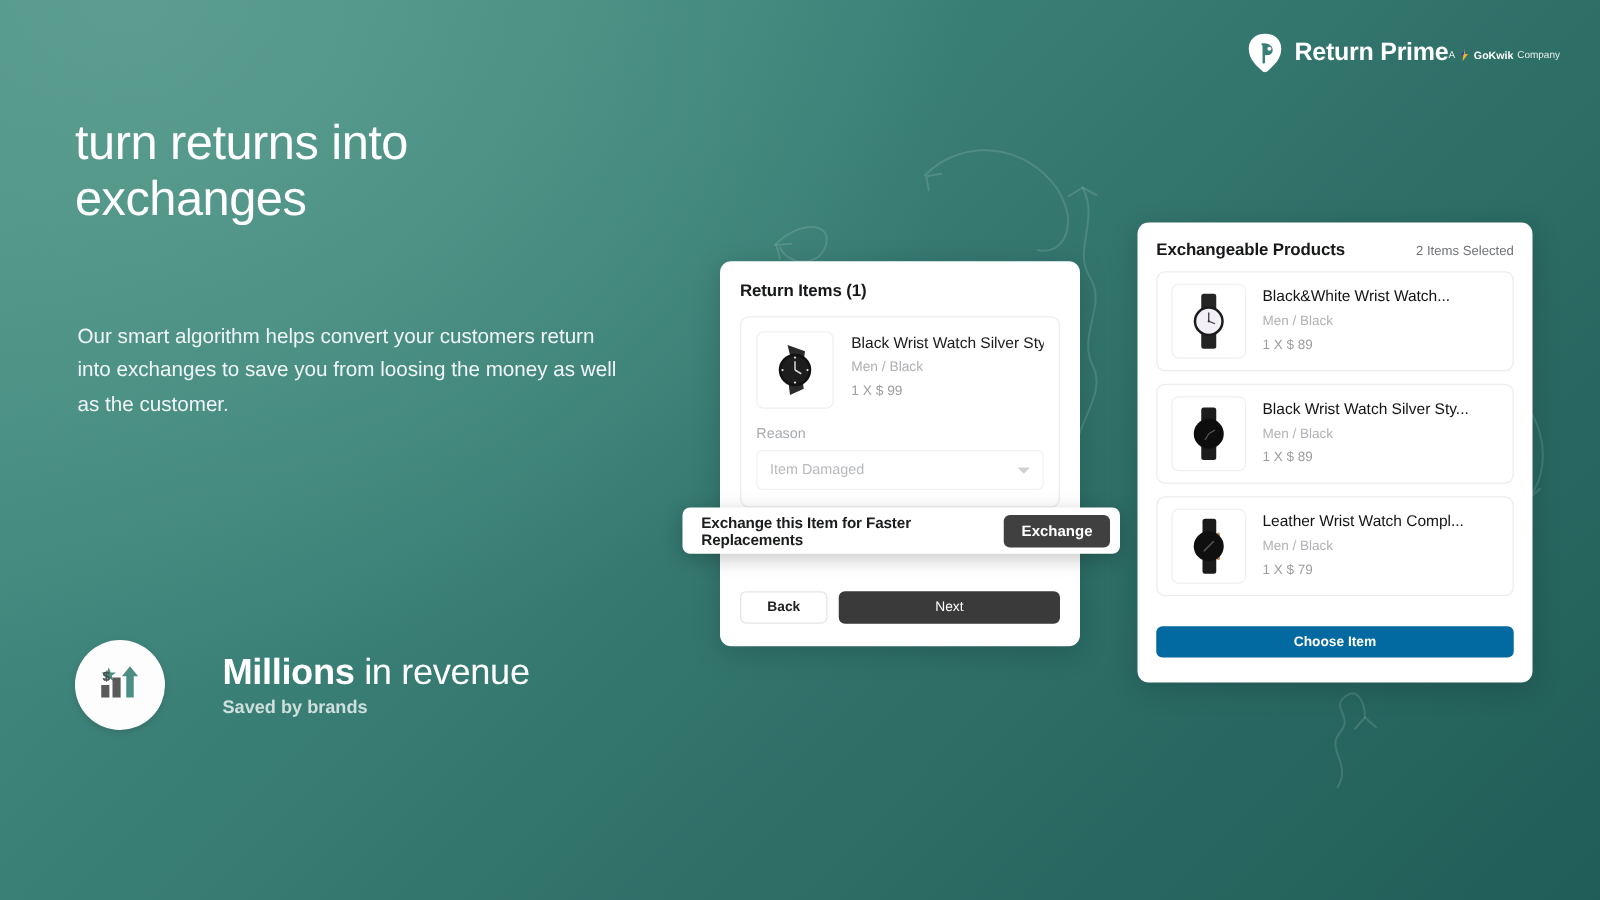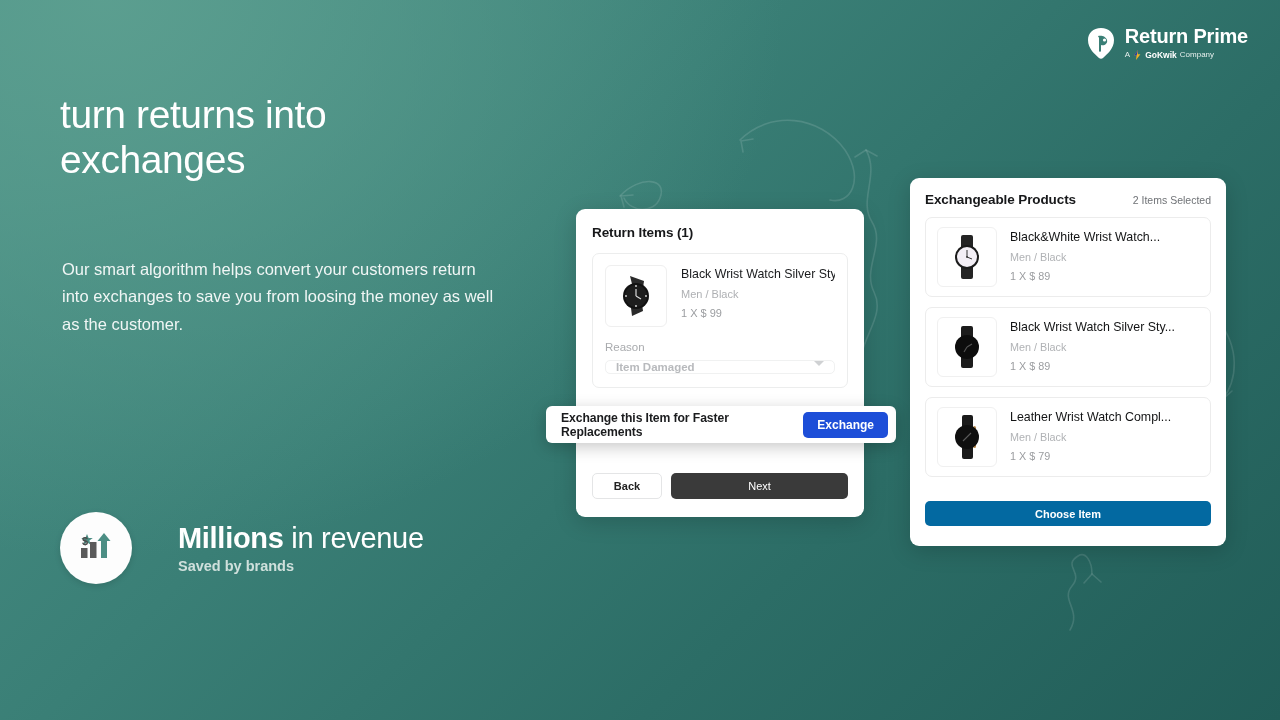--- a/index.html
+++ b/index.html
@@ -11,21 +11,21 @@
       linear-gradient(135deg, #4c9287 0%, #3a7f76 38%, #2c6d66 68%, #215d58 100%);
     position:relative;
   }
 
   
   .decor { position:absolute; inset:0; pointer-events:none; }
 
   
   .logo { position:absolute; top:26px; right:32px; display:flex; align-items:center; gap:9px; }
   .logo-mark { width:30px; height:32px; flex:0 0 auto; }
-  .logo-text { display:flex; flex-direction:column; line-height:1; }
+  .logo-text { display:flex; flex-direction:row; line-height:1; }
   .logo-title { font-size:20px; font-weight:bold; color:#fff; letter-spacing:-0.2px; }
   .logo-sub { font-size:8px; color:#e6efed; margin-top:4px; display:flex; align-items:center; gap:3px; }
   .logo-sub .gk { font-weight:bold; color:#fff; font-size:8.5px; }
   .gk-ic { width:9px; height:10px; }
 
   
   .headline { position:absolute; left:60px; top:92px; color:#fff; font-size:39px; line-height:1.16; letter-spacing:-0.4px; }
   .headline .b { font-weight:bold; display:block; }
   .headline .l { font-weight:300; display:block; }
   .subcopy { position:absolute; left:62px; top:256px; width:440px; color:#f0f6f5;
@@ -49,38 +49,38 @@
   .card-title { font-size:13.5px; font-weight:bold; color:#17181a; letter-spacing:-0.1px; }
   .ri-box { margin-top:13px; border:1px solid #eceded; border-radius:7px; padding:11px 12px 13px 12px; }
   .ri-row { display:flex; gap:14px; }
   .thumb { width:62px; height:62px; border:1px solid #efefef; border-radius:6px; background:#fff;
            display:flex; align-items:center; justify-content:center; flex:0 0 auto; overflow:hidden; }
   .ri-info { padding-top:2px; min-width:0; }
   .p-title { font-size:12.4px; color:#1a1b1d; font-weight:500; white-space:nowrap; overflow:hidden; }
   .p-meta { font-size:11px; color:#aeb0b3; margin-top:7px; }
   .p-price { font-size:11px; color:#9b9da0; margin-top:7px; }
   .reason-lbl { font-size:11.5px; color:#a9abae; margin-top:14px; }
-  .reason-sel { margin-top:7px; height:14px; border:1px solid #f0f1f1; border-radius:5px;
-                display:flex; justify-content:space-between; padding:0 10px;font-weight:bold; }
+  .reason-sel { margin-top:7px; height:32px; border:1px solid #f0f1f1; border-radius:5px;
+                display:flex; align-items:center; justify-content:space-between; padding:0 10px; }
   .reason-val { font-size:11.5px; color:#b8babd; }
   .caret { width:0; height:0; border-left:5px solid transparent; border-right:5px solid transparent;
            border-top:5px solid #cfd1d3; }
 
   .btn-row { position:absolute; left:16px; right:16px; bottom:18px; display:flex; gap:9px; }
   .btn-back { width:70px; height:26px; border:1px solid #e4e5e6; border-radius:5px; background:#fff;
               font-size:11px; font-weight:bold; color:#222; display:flex; align-items:center; justify-content:center; }
   .btn-next { flex:1; height:26px; border-radius:5px; background:#3a3a3a; color:#fff;
               font-size:11px; font-weight:500; display:flex; align-items:center; justify-content:center; }
 
   
   #exchange-banner { position:absolute; left:546px; top:406px; width:350px; height:37px; background:#fff;
                      border-radius:6px; box-shadow:0 4px 16px rgba(0,0,0,0.22);
                      display:flex; align-items:center; justify-content:space-between; padding:0 8px 0 15px; }
   .eb-text { font-size:12.2px; font-weight:bold; color:#1b1c1e; letter-spacing:-0.1px; }
-  .eb-btn { background:#1d4ed8; color:#fff; font-size:12px; font-weight:bold; border-radius:5px;
+  .eb-btn { background:#404040; color:#fff; font-size:12px; font-weight:bold; border-radius:5px;
             padding:6px 14px; }
 
   
   #exchange-card { left:910px; top:178px; width:316px; height:368px; padding:14px 15px 0 15px; }
   .ec-head { display:flex; align-items:baseline; justify-content:space-between; }
   .ec-count { font-size:10.5px; color:#6f7276; }
   .ep-item { margin-top:10px; border:1px solid #ececec; border-radius:7px; padding:9px 11px;
              display:flex; gap:13px; align-items:flex-start; }
   .ep-thumb { width:60px; height:60px; border:1px solid #f0f0f0; border-radius:6px; background:#fff;
               display:flex; align-items:center; justify-content:center; flex:0 0 auto; overflow:hidden; }

